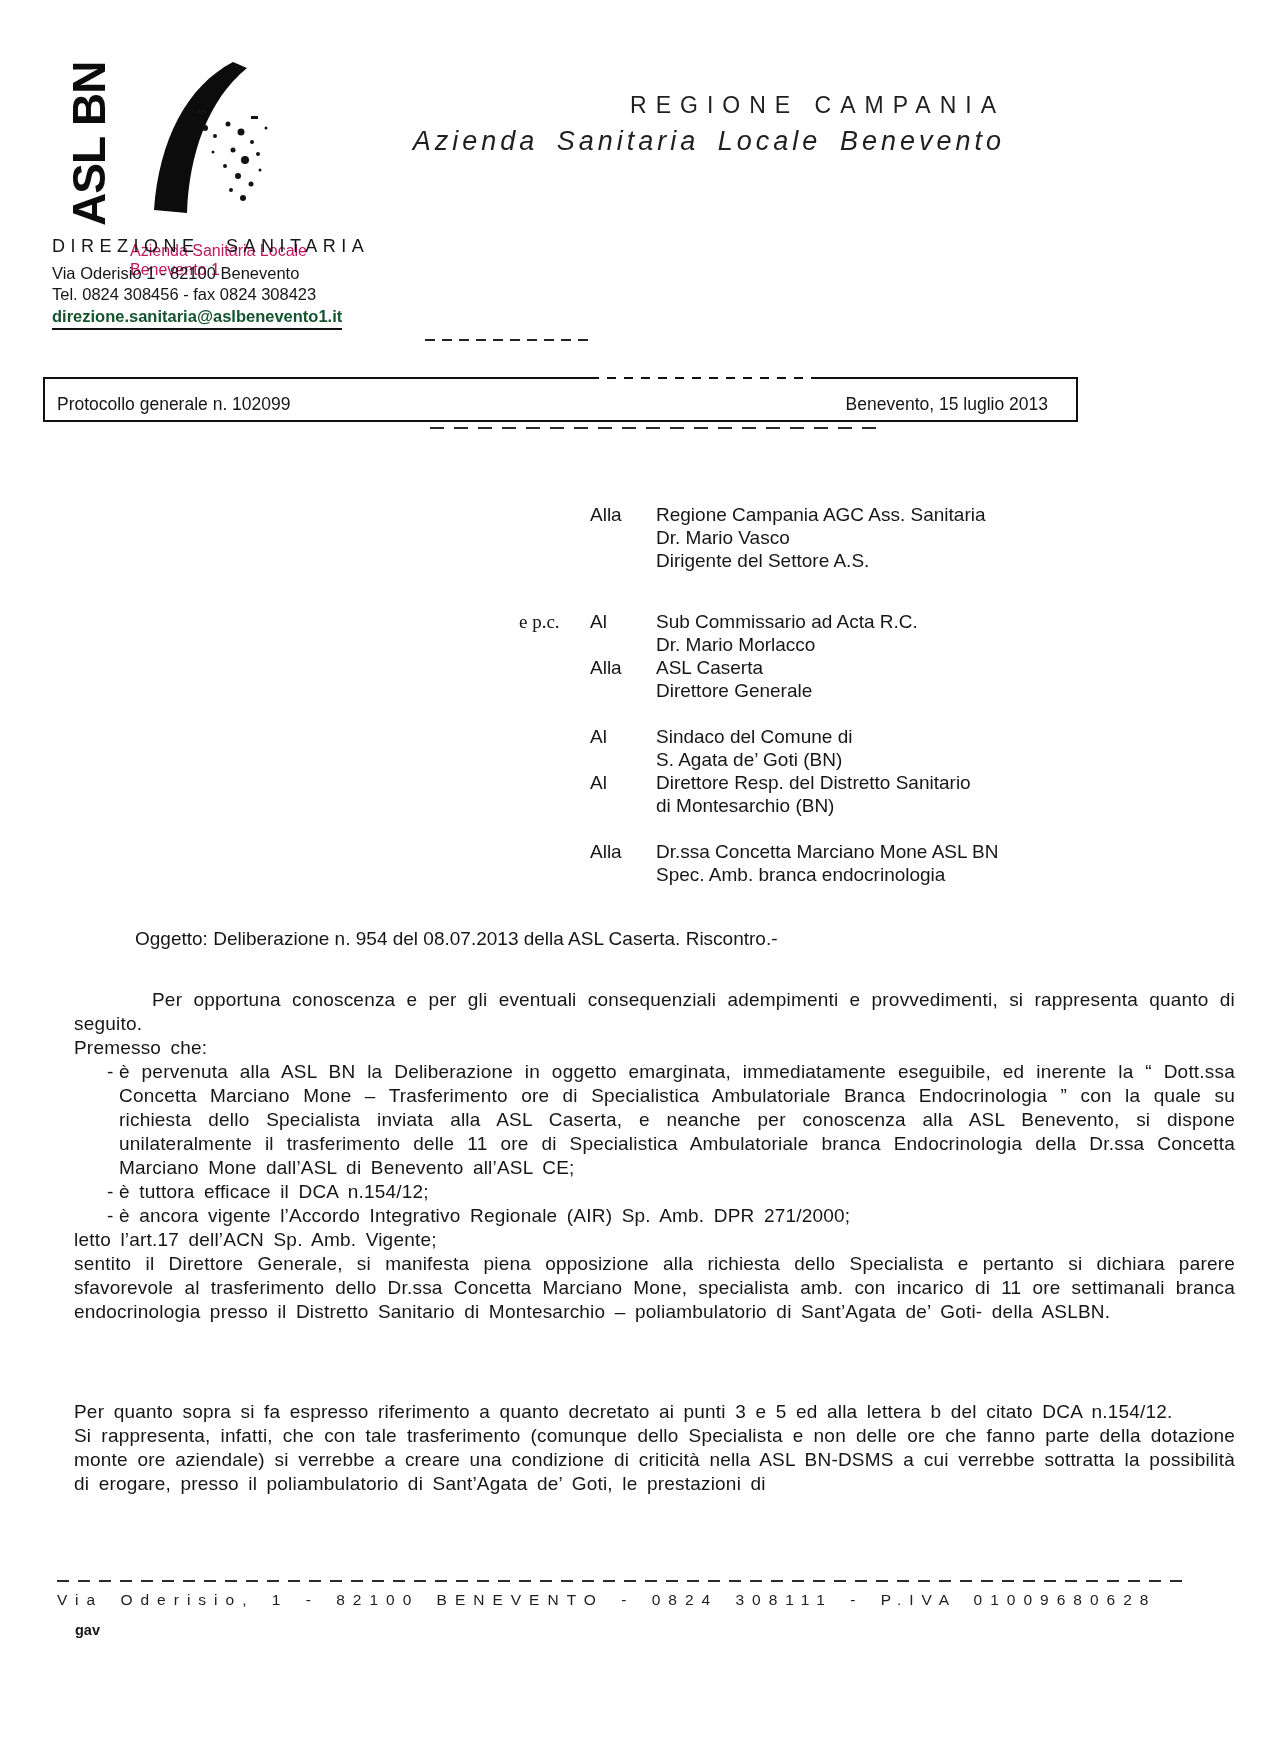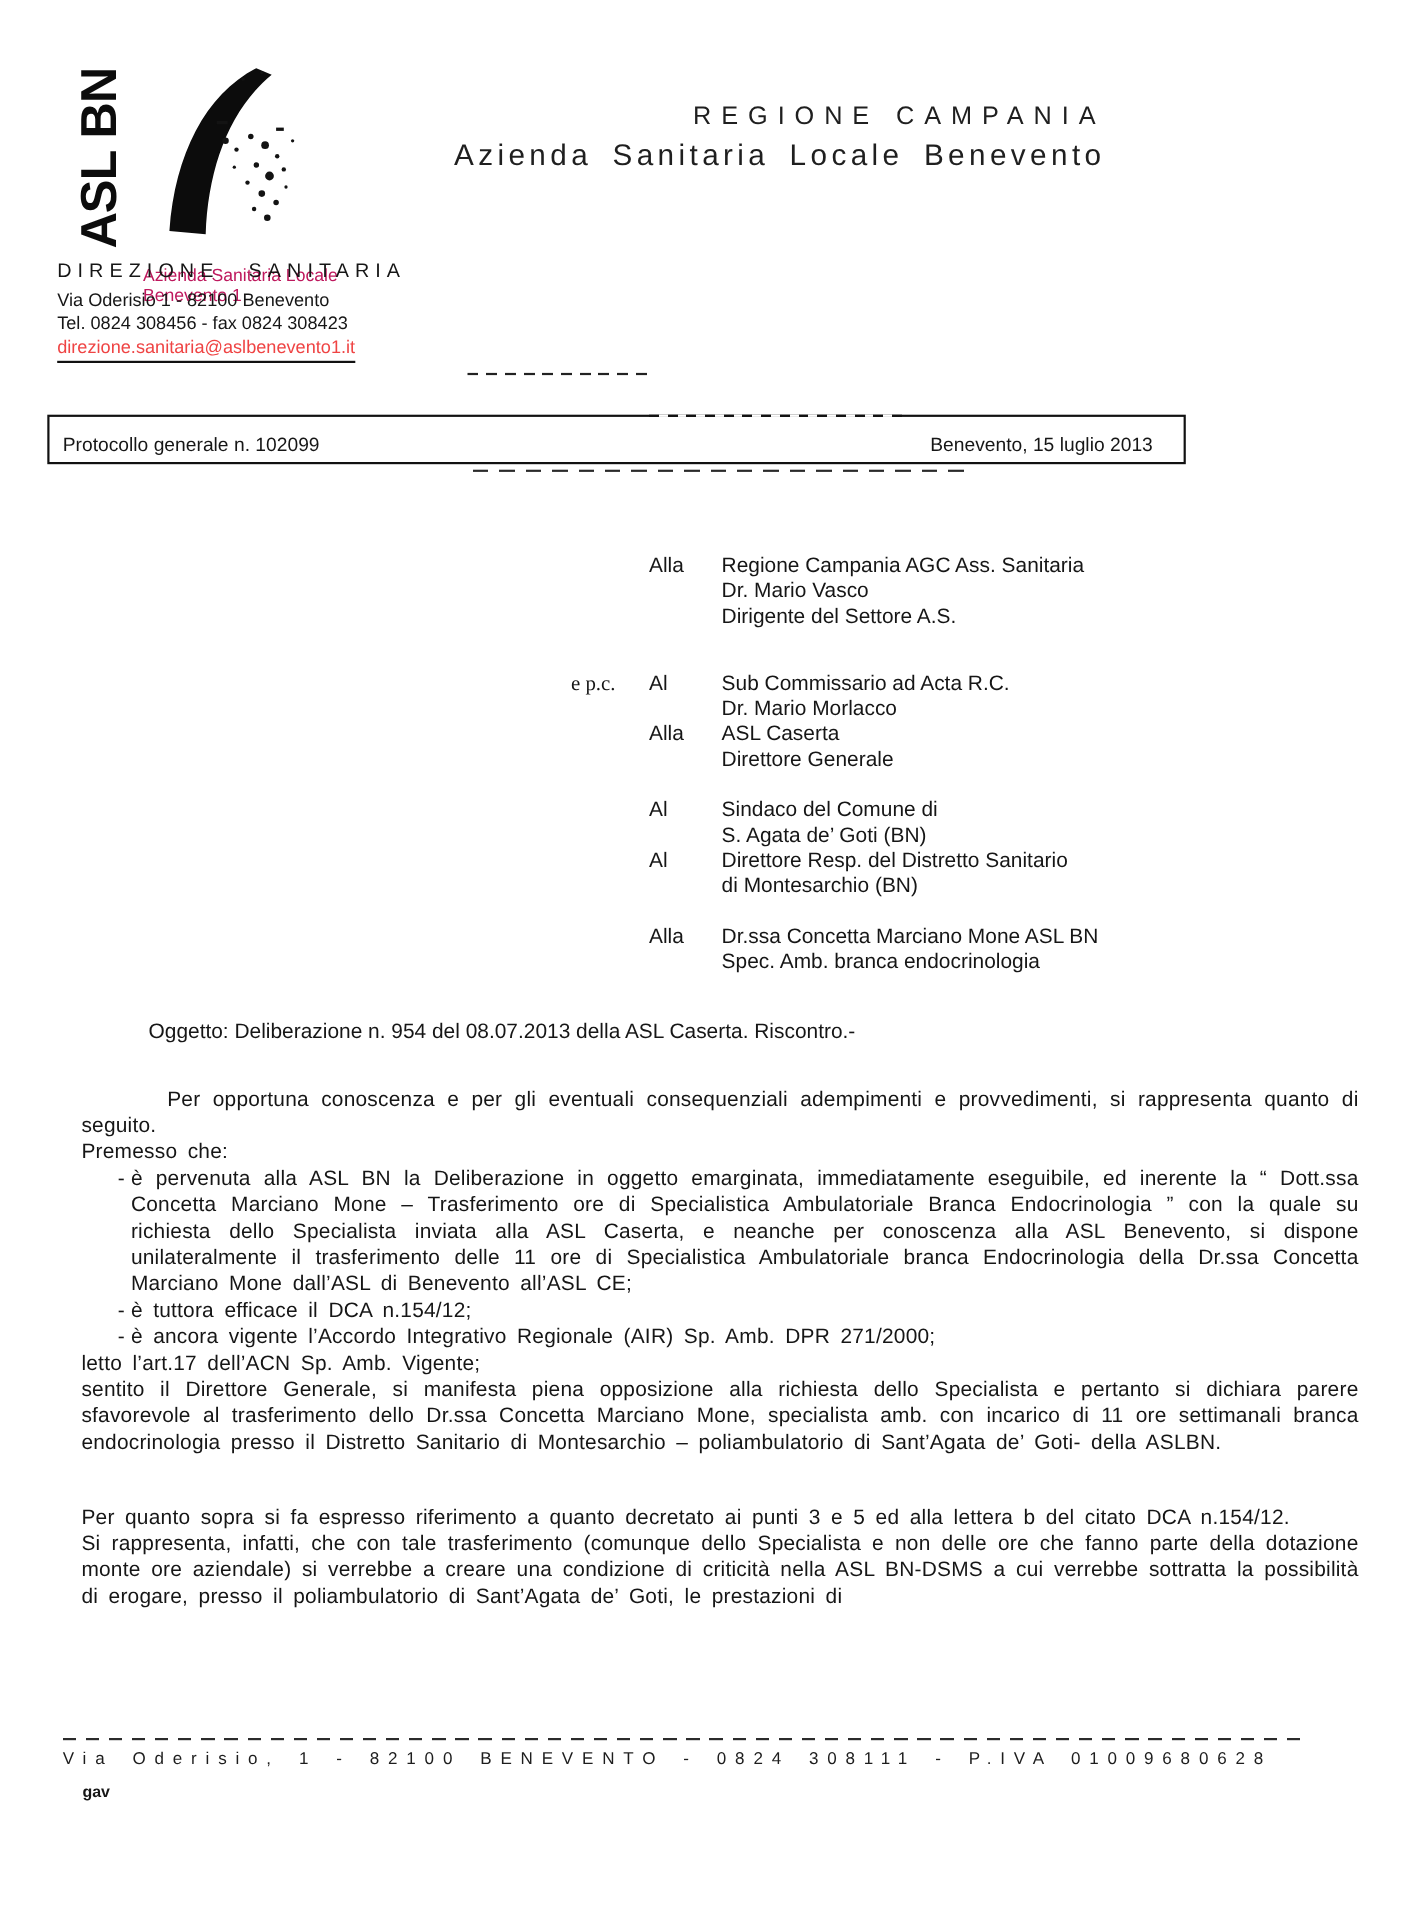--- a/index.html
+++ b/index.html
@@ -19,26 +19,26 @@
   .logo-wrap { position: absolute; left: 55px; top: 58px; width: 260px; height: 170px; }
   .logo-caption {
     position: absolute; left: 75px; top: 183px; width: 195px;
     text-align: left; font-size: 16px; line-height: 19px; color: #be185d;
   }
   .hdr-right {
     position: absolute; left: 385px; top: 92px; width: 620px; text-align: right;
     color: #1f1f1f;
   }
   .hdr-region { font-size: 23px; letter-spacing: 9px; white-space: nowrap; }
-  .hdr-org    { font-size: 27px; letter-spacing: 4px; word-spacing: 7px; margin-top: 7px; white-space: nowrap; }
+  .hdr-org    { font-size: 27px; letter-spacing: 4px; word-spacing: 7px; margin-top: 7px; white-space: nowrap; font-style: italic; }
 
   
   .dept { position: absolute; left: 52px; top: 236px; font-size: 16.5px; line-height: 21.5px; }
   .dept-name { font-size: 18px; letter-spacing: 5.5px; word-spacing: 16px; margin-bottom: 5px; white-space: nowrap; }
-  .dept-email { display: inline-block; border-bottom: 2px solid #111; padding-bottom: 1px; color: #ef4444; }
+  .dept-email { display: inline-block; border-bottom: 2px solid #111; padding-bottom: 1px; color: #14532d; font-weight: bold; }
 
   
   .dash-line { position: absolute; height: 2px; }
   .dash-a { left: 425px; top: 339px; width: 168px;
     background: repeating-linear-gradient(90deg,#222 0 10px, transparent 10px 17px); }
   .dash-b { left: 430px; top: 427px; width: 450px;
     background: repeating-linear-gradient(90deg,#2a2a2a 0 14px, transparent 14px 24px); }
 
   
   .proto-box {
@@ -64,21 +64,21 @@
   .subject { position: absolute; left: 135px; top: 928px; font-size: 19px; white-space: nowrap; }
   .body-flow {
     position: absolute; left: 74px; top: 988px; width: 1161px;
     font-size: 19px; line-height: 24px; word-spacing: 4px; letter-spacing: 0.2px;
   }
   .jp { text-align: justify; margin: 0; }
   .indent { text-indent: 78px; }
   .bullet { display: flex; }
   .bullet .dash { width: 45px; padding-left: 33px; flex: none; }
   .bullet .btxt { flex: 1; text-align: justify; }
-  .sp-before { margin-top: 44px; }
+  .sp-before { margin-top: 76px; }
 
   
   .footer-rule { position: absolute; left: 57px; top: 1580px; width: 1133px; height: 2px;
     background: repeating-linear-gradient(90deg,#2b2b2b 0 12px, transparent 12px 21px); }
   .footer-line {
     position: absolute; left: 57px; top: 1591px; font-size: 15.5px;
     letter-spacing: 8px; word-spacing: 5px; white-space: nowrap; color: #1d1d1d;
   }
   .initials { position: absolute; left: 75px; top: 1622px; font-size: 14.5px; font-weight: bold; }
 </style>

